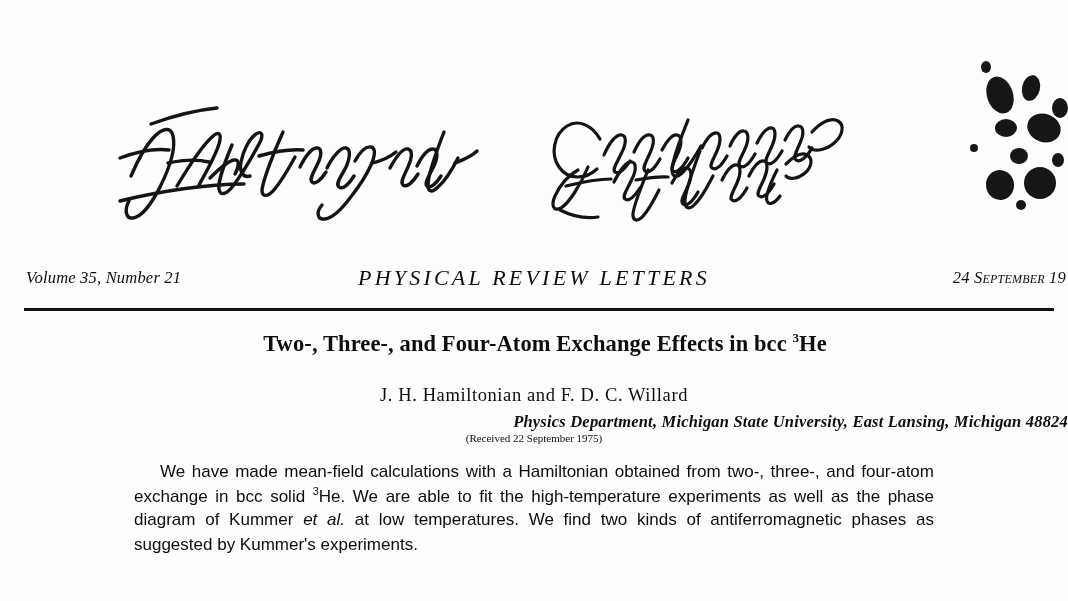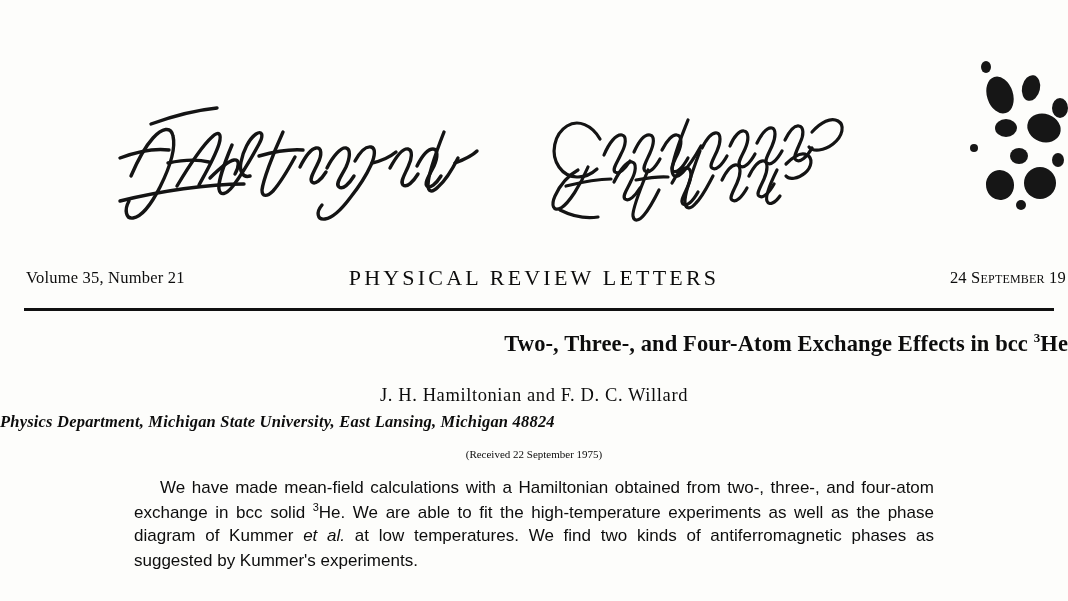--- a/index.html
+++ b/index.html
@@ -35,20 +35,21 @@
 
   
   .journal-header {
     position: absolute;
     left: 0;
     top: 258px;
     width: 1068px;
     height: 40px;
     display: flex;
     align-items: center;
+    font-style: italic;
   }
   .jh-left {
     position: absolute;
     left: 26px;
     font-family: "Liberation Serif", serif;
     font-size: 16.5px;
     letter-spacing: 0.2px;
     white-space: nowrap;
   }
   .jh-center {
@@ -82,48 +83,48 @@
   }
 
   
   .article {
     position: absolute;
     left: 0;
     top: 330px;
     width: 1068px;
   }
   .art-title {
-    text-align: right;
+    text-align: center;
     font-size: 22.5px;
     font-weight: bold;
     font-family: "Liberation Serif", serif;
     letter-spacing: 0.1px;
     margin: 0 0 28px 0;
     padding-left: 22px;
   }
   .art-title sup {
     font-size: 13px;
     vertical-align: super;
     font-weight: bold;
   }
   .art-authors {
     text-align: center;
     font-size: 18.5px;
     font-family: "Liberation Serif", serif;
     letter-spacing: 0.6px;
     margin-bottom: 6px;
   }
   .art-affil {
-    text-align: left;
+    text-align: right;
     font-size: 16.5px;
     font-style: italic;
     font-weight: bold;
     font-family: "Liberation Serif", serif;
     letter-spacing: 0.2px;
-    margin-bottom: 16px;
+    margin-bottom: 0;
   }
   .art-received {
     text-align: center;
     font-size: 11px;
     font-family: "Liberation Serif", serif;
     margin-bottom: 16px;
   }
   .abstract {
     width: 800px;
     margin: 0 auto;

